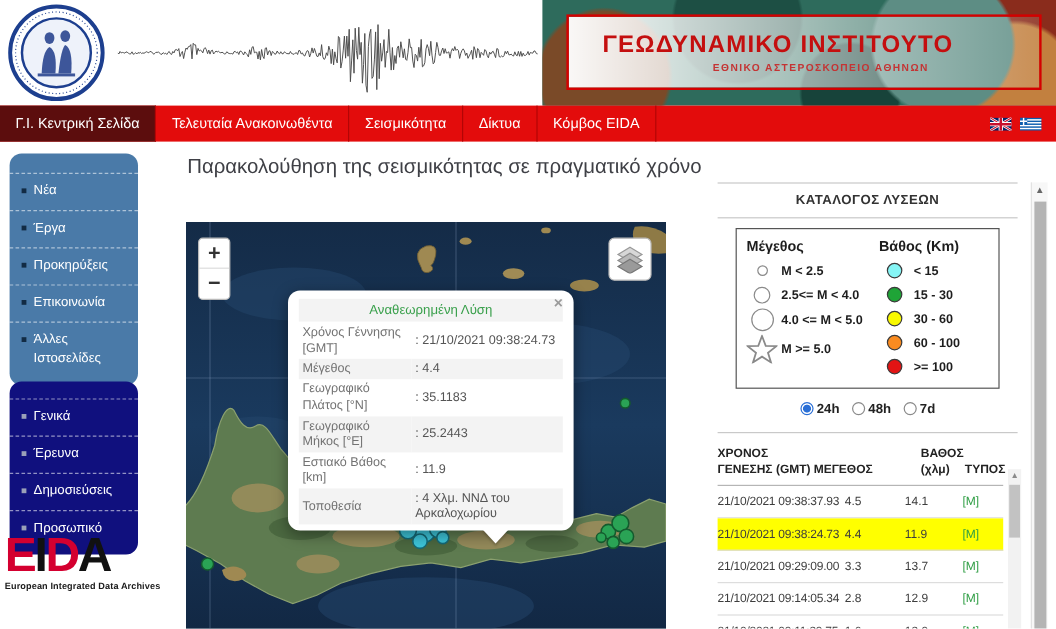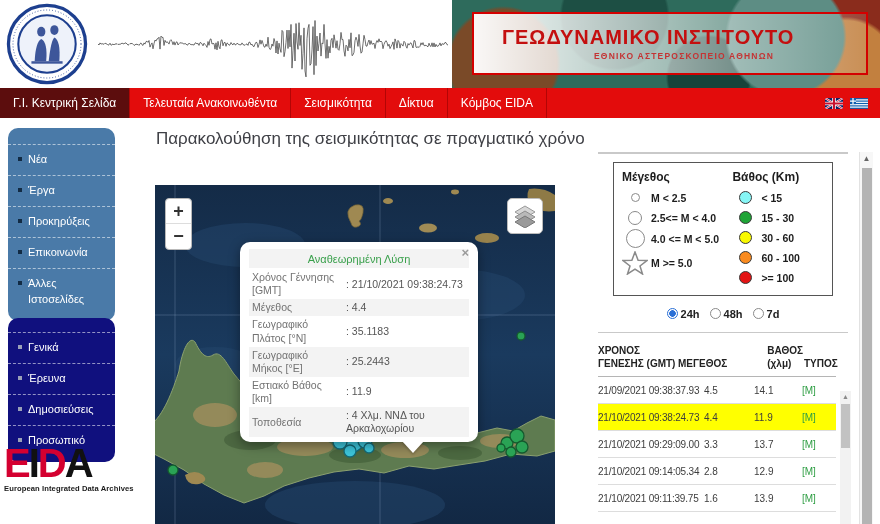--- a/index.html
+++ b/index.html
@@ -350,20 +350,21 @@
               <td class="pv">: 4 Χλμ. ΝΝΔ του Αρκαλοχωρίου</td>
             </tr>
           </tbody>
         </table>
       <div class="popup-tail"></div>
     </div>
   </div>
 
   <div class="right-panel">
     <hr class="rule">
+    <div class="catalog-title">ΚΑΤΑΛΟΓΟΣ ΛΥΣΕΩΝ</div>
     <hr class="rule">
 
     <div class="legend-box">
       <div class="leg-col" style="flex:1.18">
         <div class="leg-title">Μέγεθος</div>
         <div id="mag-rows">
             <div class="leg-row">
               <span class="leg-icon">
                 <span class="circ-o" style="height: 9px; width: 9px;"></span>
               </span>
@@ -442,21 +443,21 @@
 
     <div class="res-table">
       <div class="thead">
           <div class="hc hc0">ΧΡΟΝΟΣ ΓΕΝΕΣΗΣ (GMT)</div>
           <div class="hc hc1">ΜΕΓΕΘΟΣ</div>
           <div class="hc hc2">ΒΑΘΟΣ (χλμ)</div>
           <div class="hc hc3">ΤΥΠΟΣ</div>
         </div>
       <div id="res-body">
           <div class="trow">
-            <div class="c0">21/09/2021 09:38:37.93</div>
+            <div class="c0">21/10/2021 09:38:37.93</div>
             <div class="c1">4.5</div>
             <div class="c2">14.1</div>
             <div class="c3">[M]</div>
           </div>
           <div class="trow hl">
             <div class="c0">21/10/2021 09:38:24.73</div>
             <div class="c1">4.4</div>
             <div class="c2">11.9</div>
             <div class="c3">[M]</div>
           </div>

